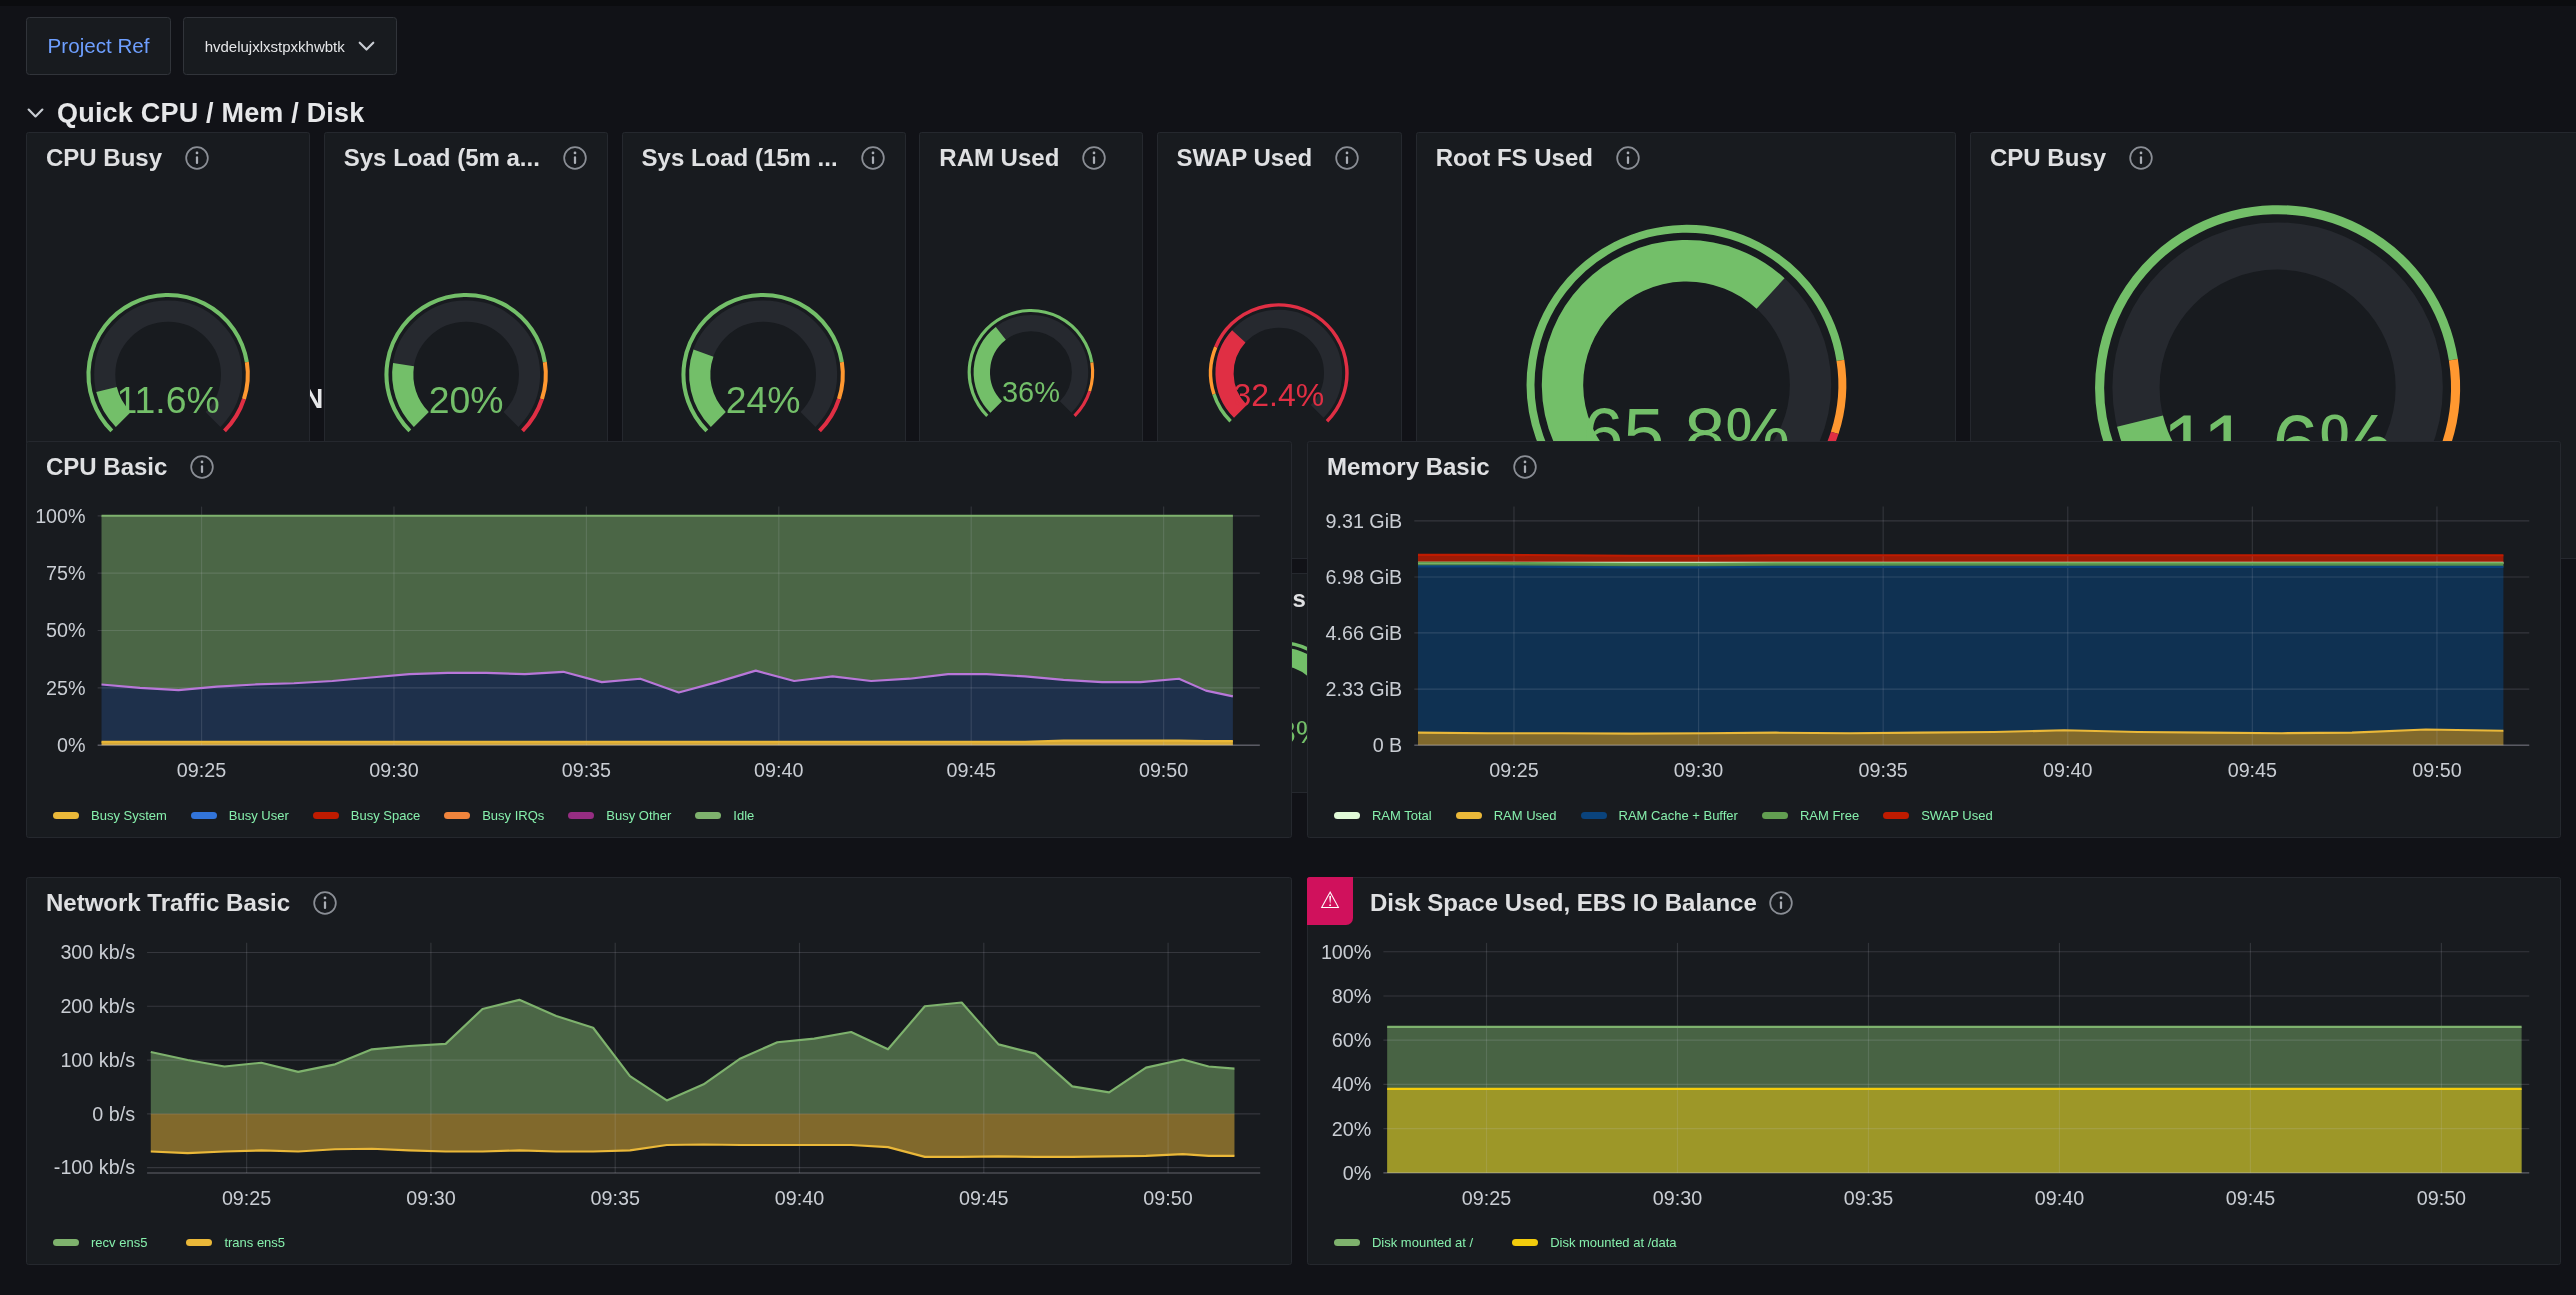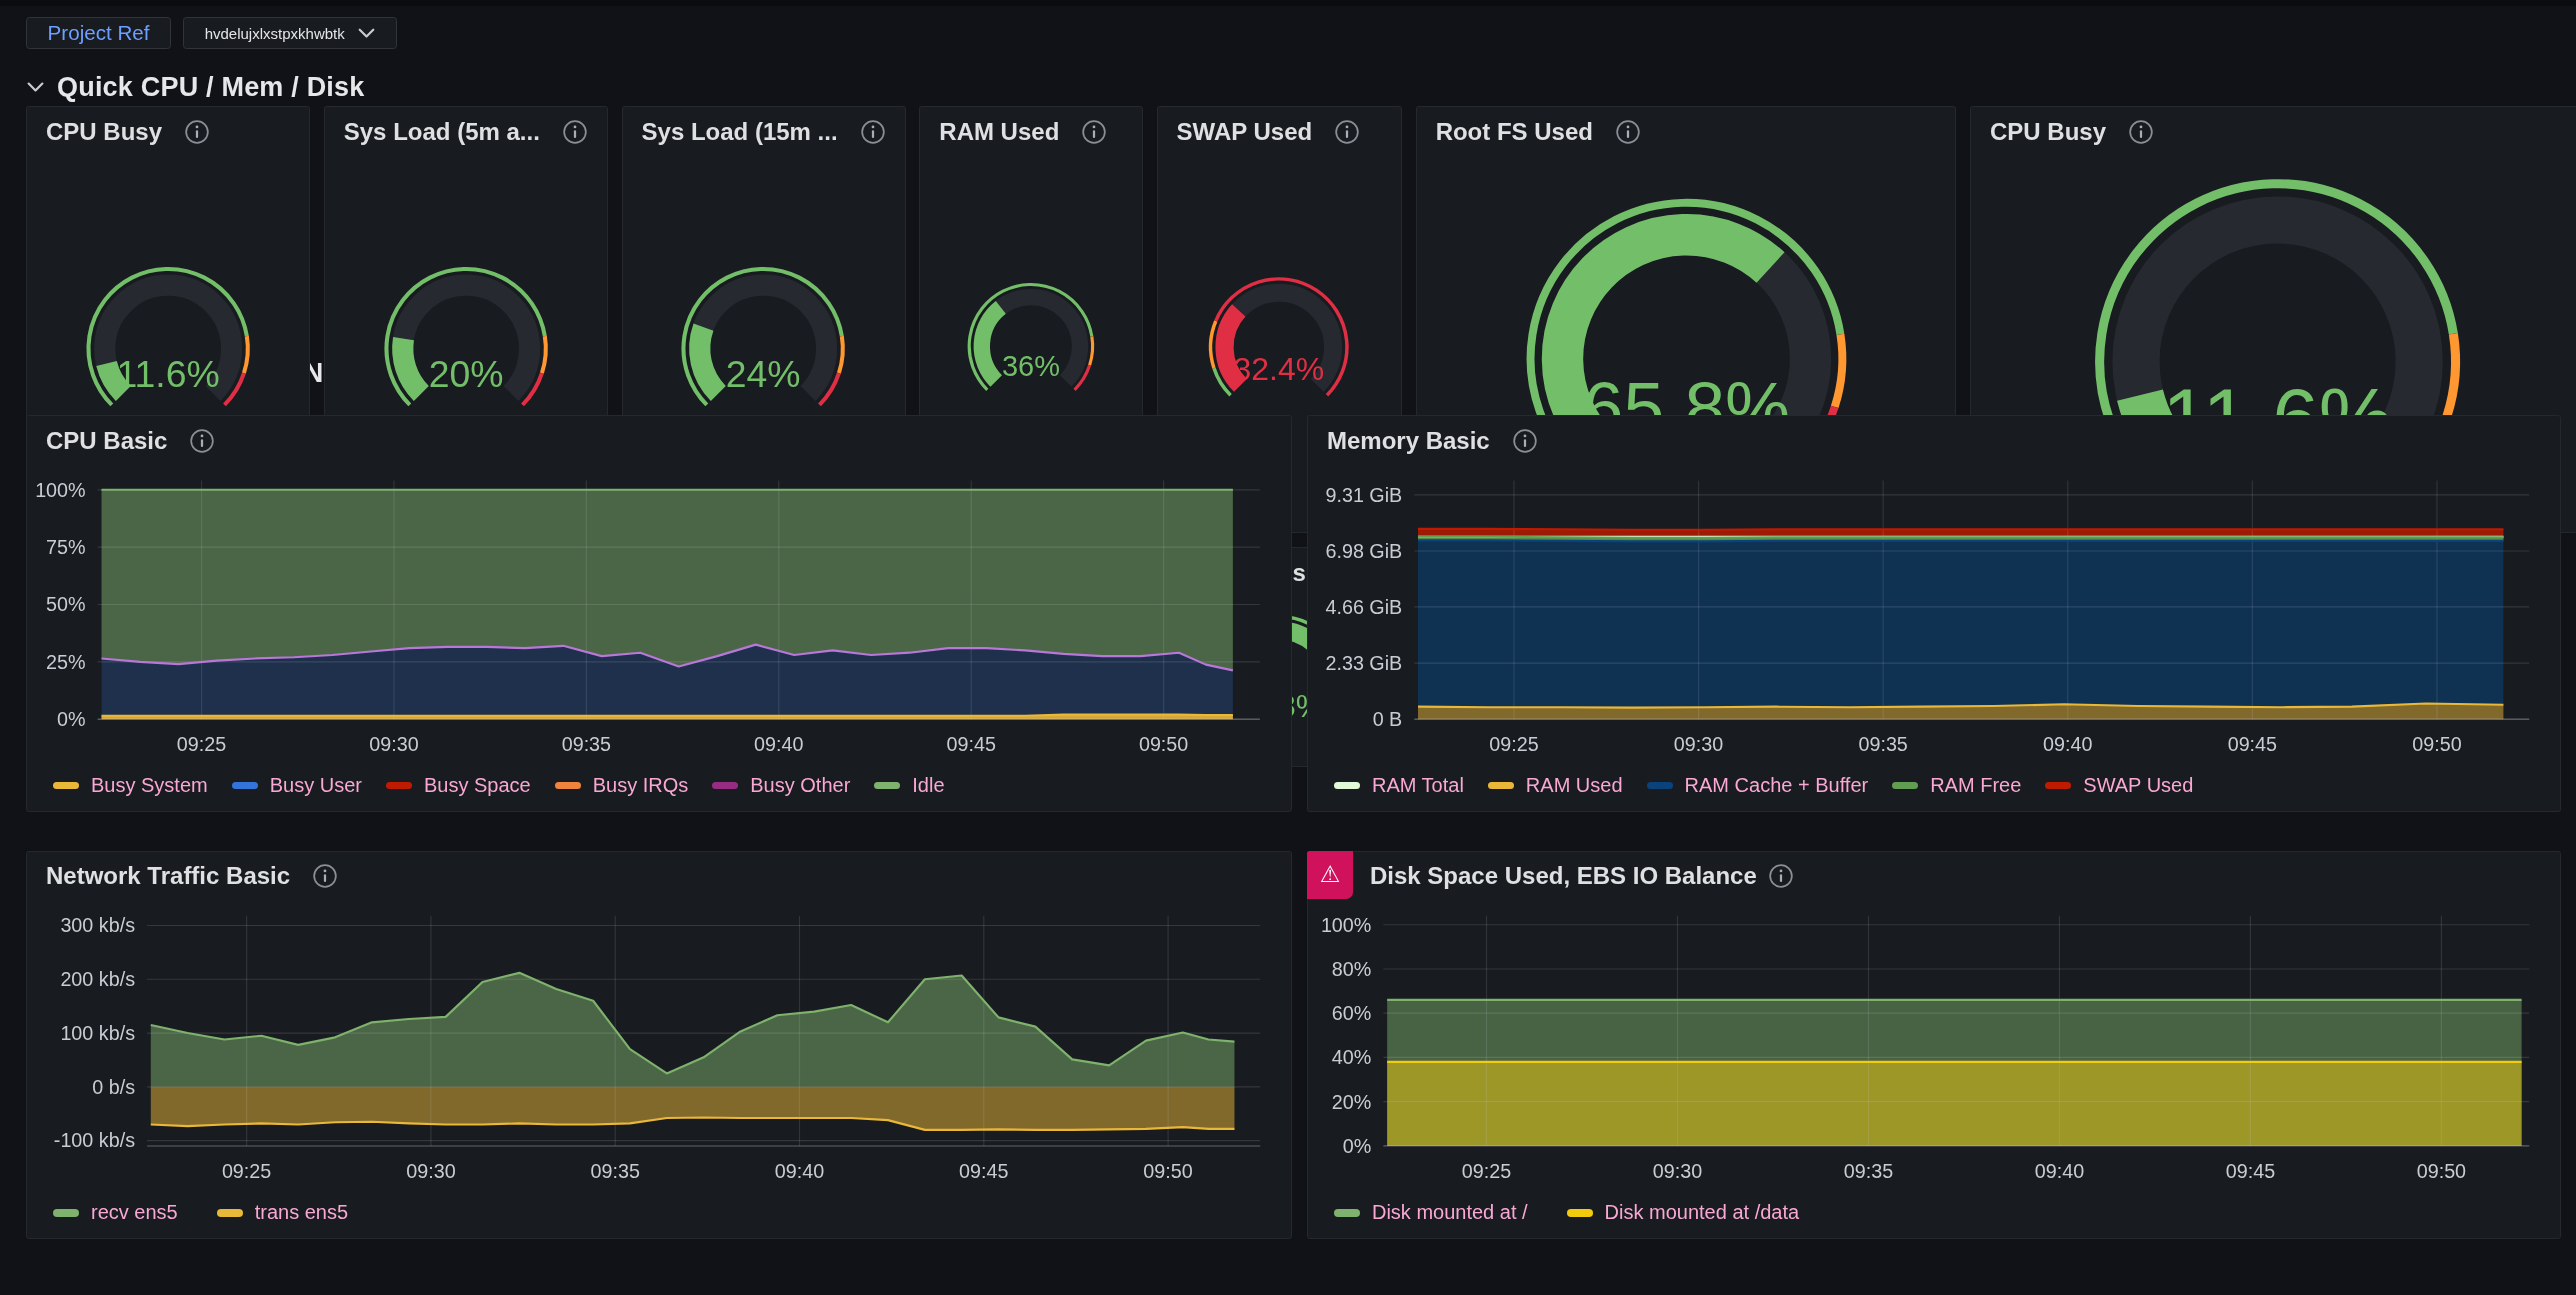--- a/index.html
+++ b/index.html
@@ -1,21 +1,21 @@
 <!DOCTYPE html>
 <html style="font-size:13.7px"><head>
 <meta charset="utf-8">
 <style>
   html,body{margin:0;padding:0;background:#111217;}
   body{width:2576px;height:1296px;box-sizing:border-box;font-family:"Liberation Sans",sans-serif;overflow:hidden;position:relative;}
   .top-strip{position:absolute;top:0;left:0;width:100%;height:6px;background:#0b0c0f;}
   .wrap{padding:17px 26px 0 26px;}
   
   .topbar{display:flex;gap:12px;align-items:center;}
-  .varbox{height:32px;background:#181b1f;border:0.9px solid #31343a;border-radius:3.4px;display:flex;align-items:center;padding:0 20.6px;box-sizing:border-box;}
+  .varbox{height:58px;background:#181b1f;border:0.9px solid #31343a;border-radius:3.4px;display:flex;align-items:center;padding:0 20.6px;box-sizing:border-box;}
   .var-label{color:#6e9fff;font-size:20.6px;font-weight:500;}
   .var-value{color:#e4e5e7;font-size:15px;display:flex;align-items:center;gap:13.7px;cursor:pointer;}
   
   .section-head{display:flex;align-items:center;gap:12px;margin-top:19px;height:38px;cursor:pointer;}
   .section-head .chev{display:flex;align-items:center;}
   .section-title{color:#e6e7e9;font-size:27px;font-weight:700;letter-spacing:0.2px;}
   
   .gauge-row{margin-top:0;display:grid;grid-template-columns:repeat(6,1fr) 615px;gap:13.7px;height:228px;}
   .stats-grid{display:grid;grid-template-columns:repeat(3,1fr);grid-template-rows:1fr 1fr;gap:13.7px;}
   .charts-grid{display:grid;grid-template-columns:1fr 1fr;gap:14.6px;margin-top:22px;}
@@ -33,21 +33,21 @@
   .gauge-body{flex:1;display:flex;align-items:center;justify-content:center;padding:0 6.9px 6.9px 6.9px;}
   .gauge-body svg{width:100%;height:100%;}
   .stat-body{flex:1;display:flex;align-items:center;justify-content:center;padding-bottom:12px;}
   .stat-value{color:#dadbe0;font-size:36px;font-weight:500;}
   
   .plot{flex:1;padding:0 5.2px;}
   .plot svg{display:block;}
   .legend{display:flex;align-items:center;gap:39px;padding:5.2px 22px 13.7px 26px;flex-wrap:nowrap;overflow:hidden;}
   .legend-item{display:flex;align-items:center;gap:12px;cursor:pointer;white-space:nowrap;}
   .swatch{width:26px;height:7.7px;border-radius:4.3px;display:inline-block;}
-  .legend-label{color:#f9a8d4;font-size:20px;}
+  .legend-label{color:#86efac;font-size:13px;}
   .legend.tight{gap:24px;}
   text{font-family:"Liberation Sans",sans-serif;}
 </style>
 </head>
 <body>
 
 <div class="top-strip"></div>
 <div class="wrap">
 
   <div class="topbar">

